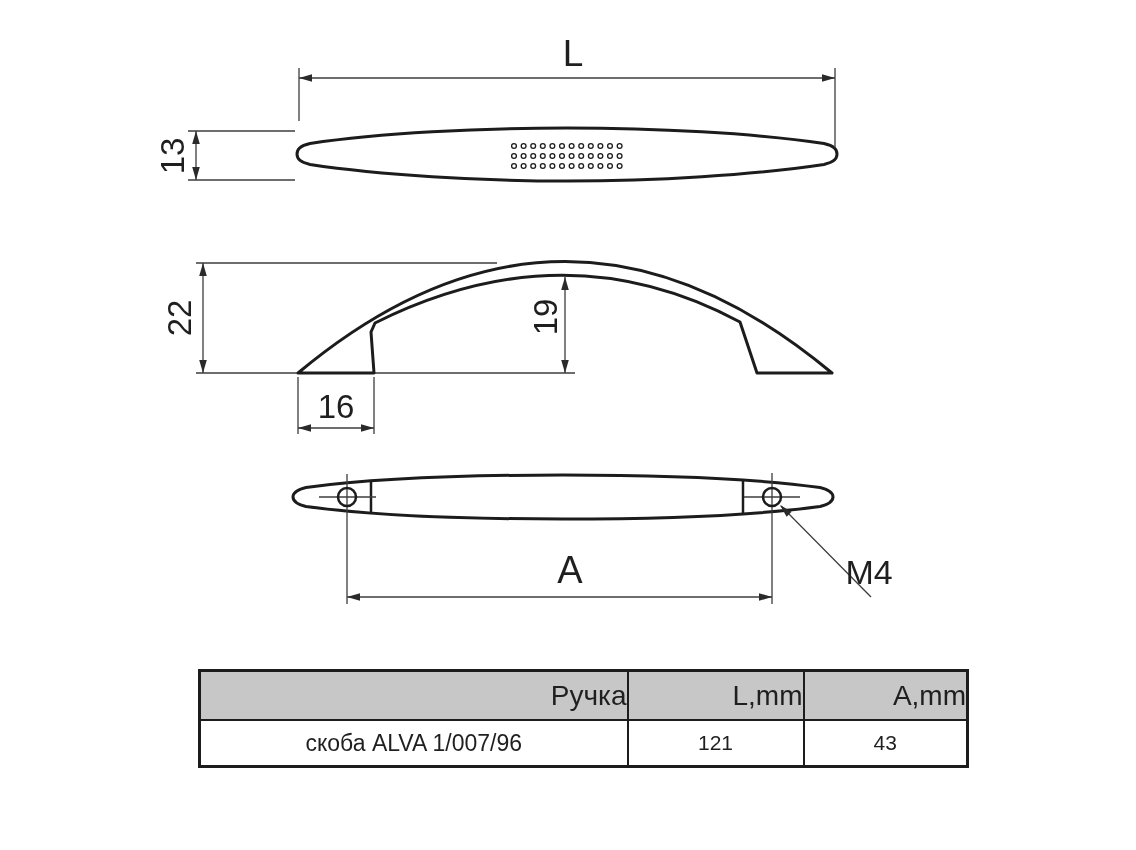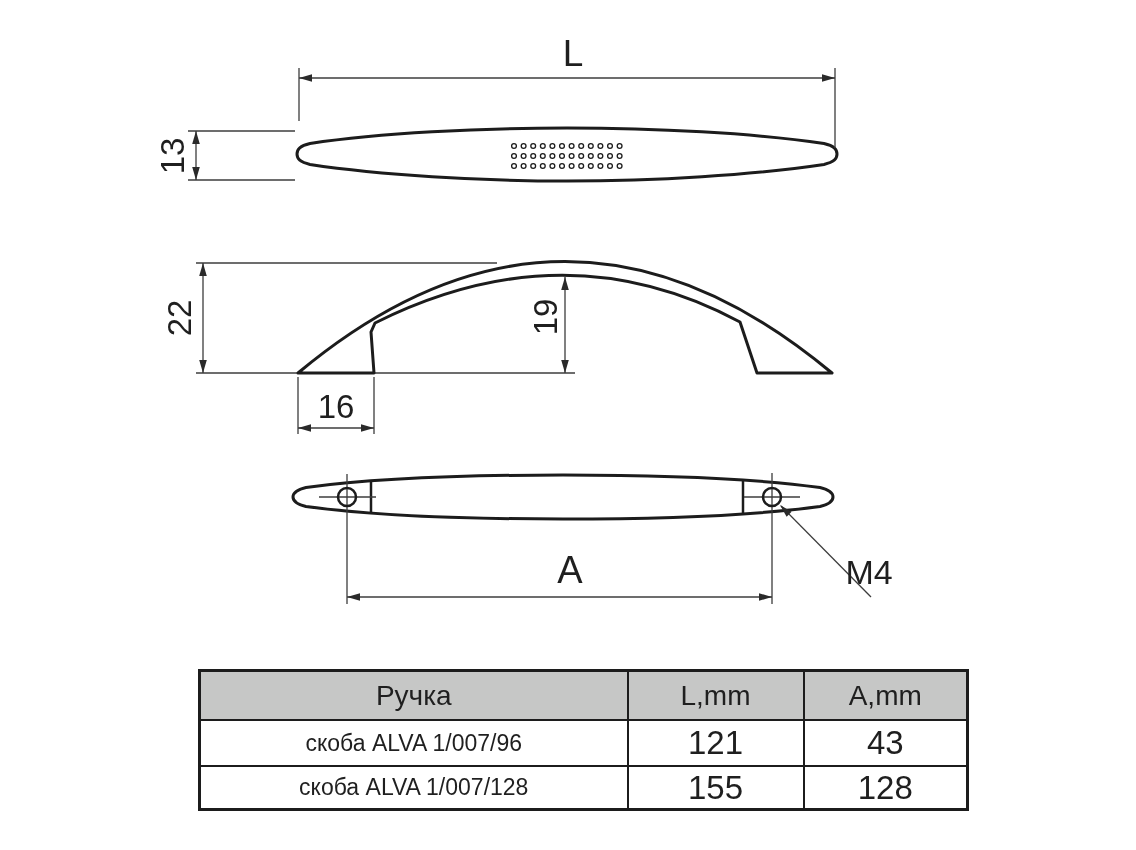--- a/index.html
+++ b/index.html
@@ -12,24 +12,24 @@
   .dim{stroke:#3c3c3c;stroke-width:1.3;fill:none;}
   .arrow{fill:#2a2a2a;stroke:none;}
   .dim-label{font-size:33px;}
   .dim-label-big{font-size:37px;}
 
   #spec-table{position:absolute;left:198px;top:669px;border-collapse:collapse;
               table-layout:fixed;}
   #spec-table th,#spec-table td{border:2px solid #1c1c1c;text-align:center;
               vertical-align:middle;padding:0;}
   #spec-table{border:3px solid #1c1c1c;}
-  #spec-table th{background:#c6c7c6;font-size:28px;font-weight:normal;height:47px;}
+  #spec-table th{background:#c6c7c6;font-size:28px;font-weight:normal;height:47px;text-align:right;}
   #spec-table td{background:#ffffff;text-align:center;}
   #spec-table .name-cell{font-size:23px;}
-  #spec-table .num-cell{font-size:33px;}
+  #spec-table .num-cell{font-size:21px;}
   #spec-table tr.r1 td{height:44px;}
   #spec-table tr.r2 td{height:41px;}
   .cw1{width:428px;} .cw2{width:176px;} .cw3{width:164px;}
 </style>
 </head>
 <body>
 
 <div id="page">
 
   <svg id="drawing" width="1136" height="660" viewBox="0 0 1136 660">
@@ -186,20 +186,15 @@
         <th>L,mm</th>
         <th>A,mm</th>
       </tr>
     </thead>
     <tbody>
       <tr class="r1">
         <td class="name-cell">скоба ALVA 1/007/96</td>
         <td class="num-cell">121</td>
         <td class="num-cell">43</td>
       </tr>
-      <tr class="r2">
-        <td class="name-cell">скоба ALVA 1/007/128</td>
-        <td class="num-cell">155</td>
-        <td class="num-cell">128</td>
-      </tr>
     </tbody>
   </table>
 </div>
 
 </body></html>

